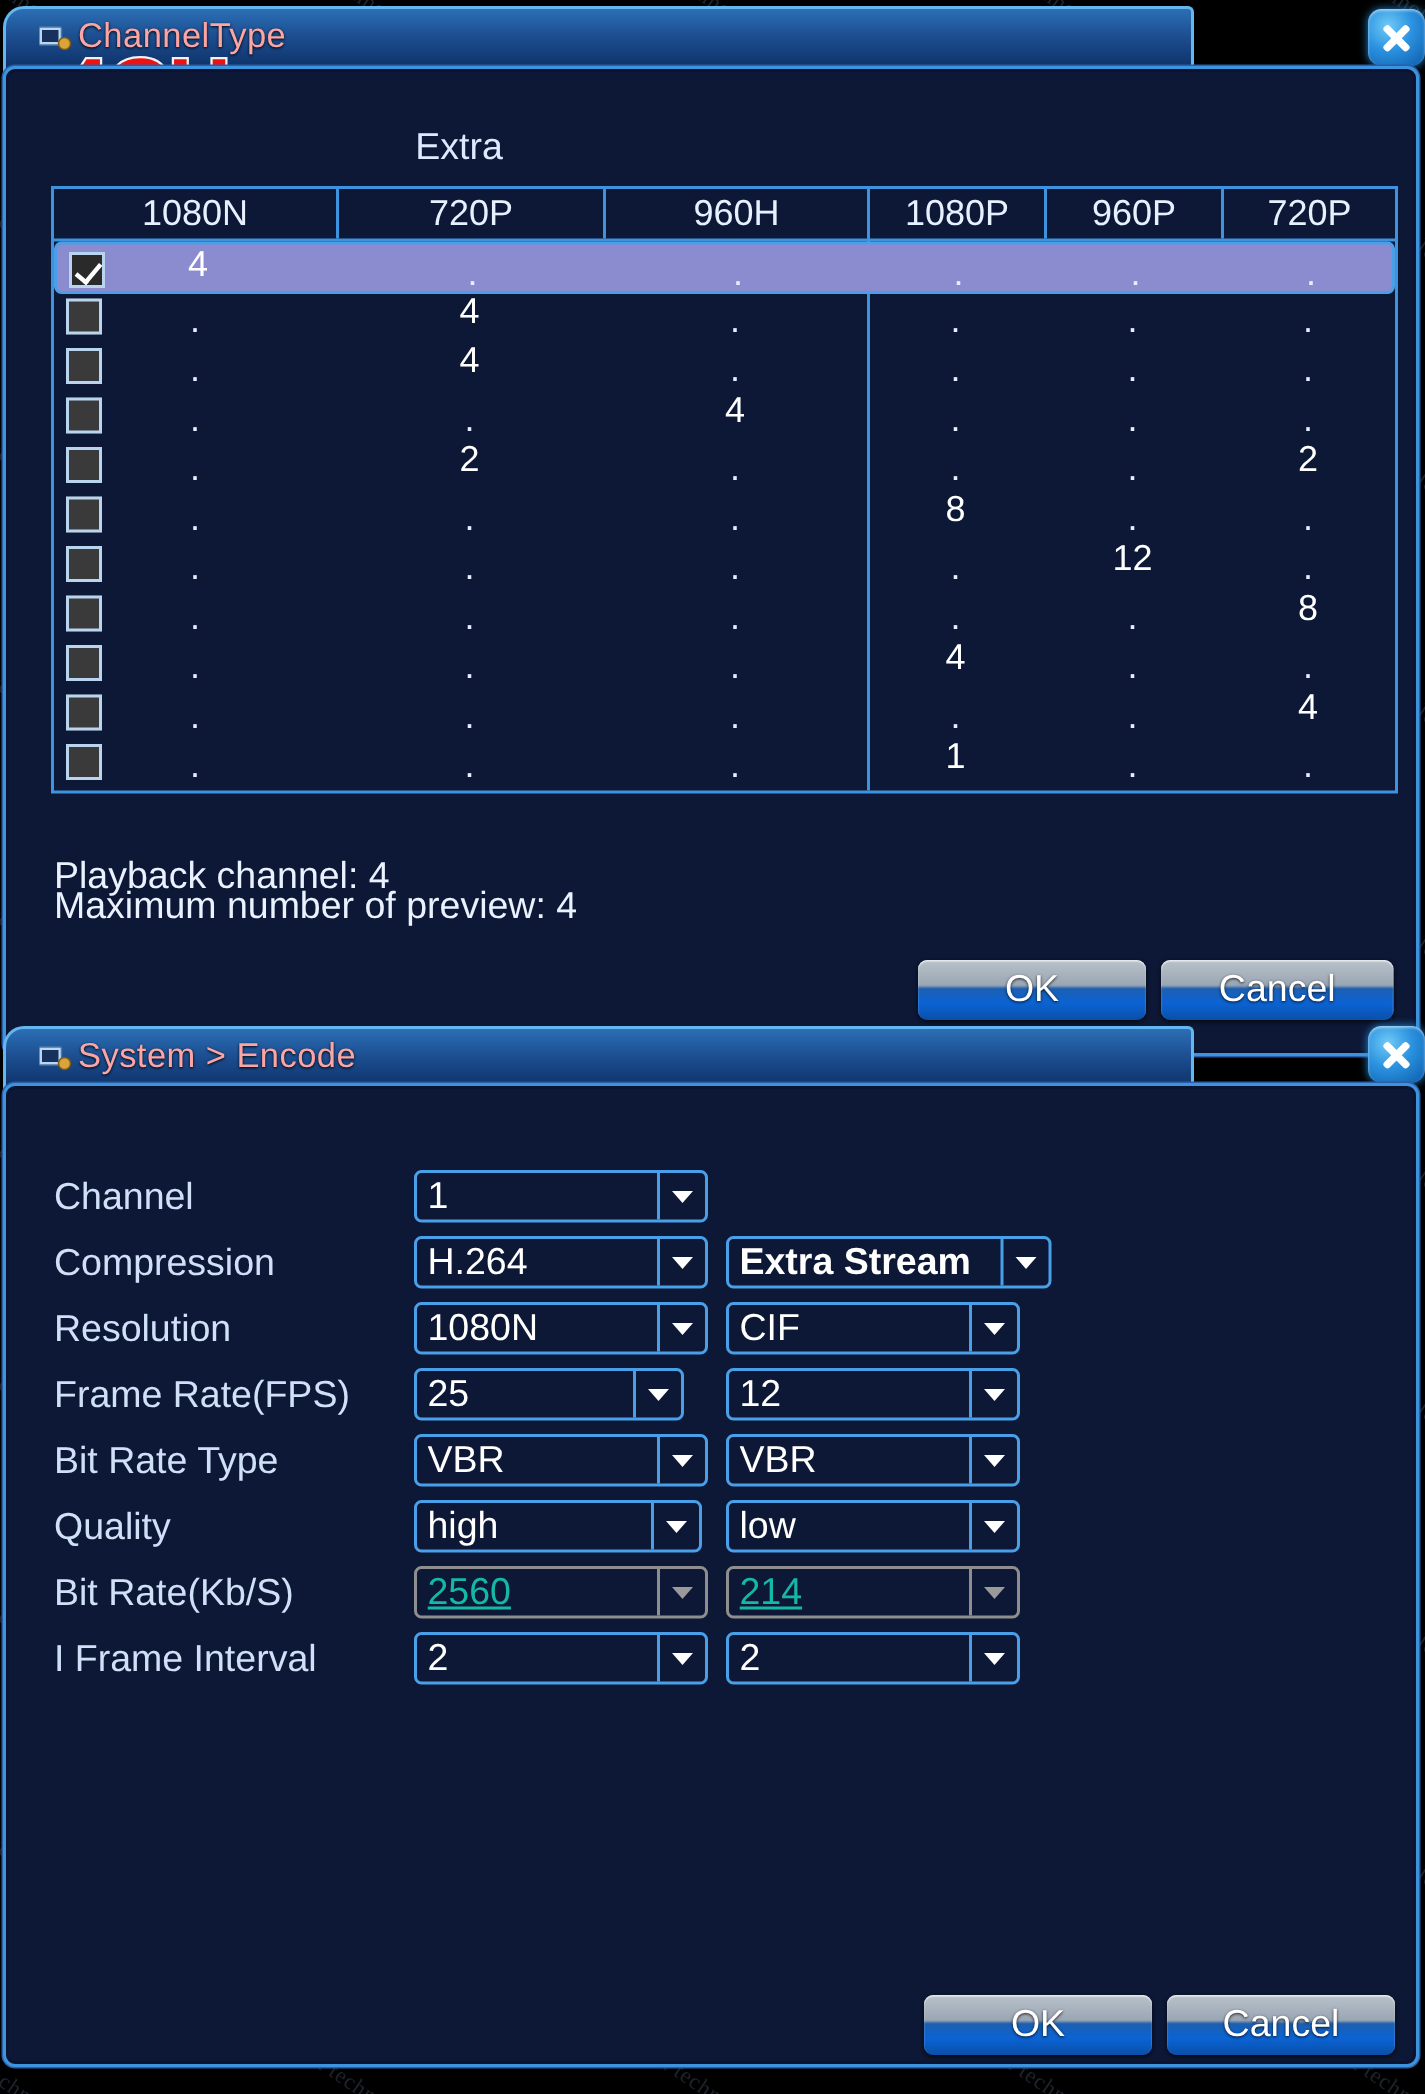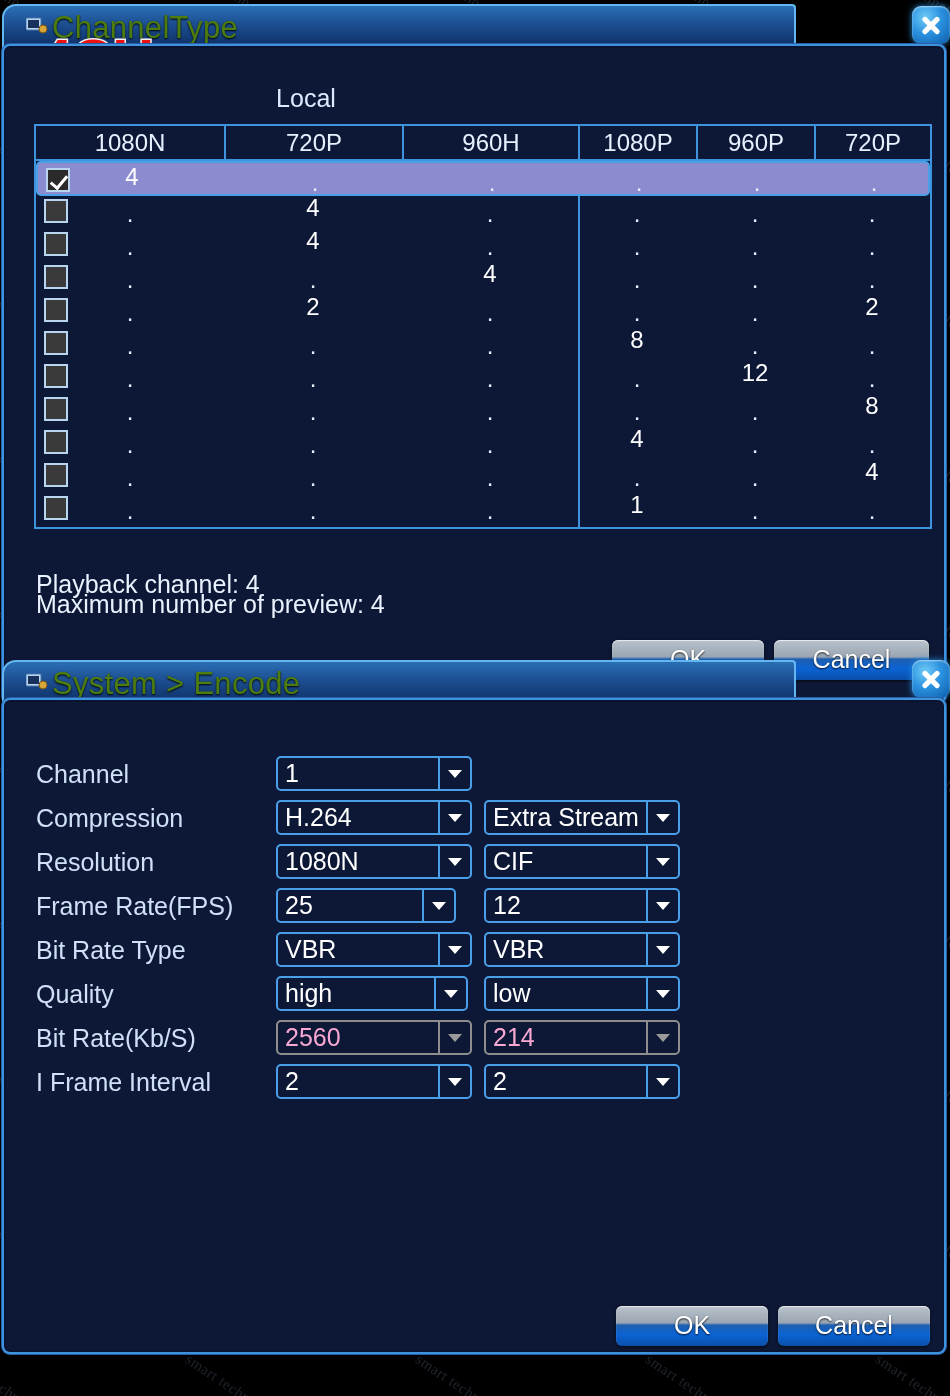--- a/index.html
+++ b/index.html
@@ -12,21 +12,21 @@
       transform:rotate(34deg);white-space:nowrap;pointer-events:none;
       font-family:"Liberation Serif",serif;letter-spacing:.5px;}
 
   
   .dlg{position:absolute;}
   .dlg .titlebar{position:absolute;left:0;top:0;height:44px;
       background:linear-gradient(180deg,#2b6fb5 0%,#1d4f92 40%,#123a74 75%,#0d2a5c 100%);
       border-top:2px solid #63b6ef;border-left:2px solid #63b6ef;
       border-right:2px solid #63b6ef;
       border-top-left-radius:14px;border-top-right-radius:4px;}
-  .title-txt{position:absolute;left:50px;top:6px;font-size:31px;color:#4d7c0f;
+  .title-txt{position:absolute;left:50px;top:6px;font-size:23px;color:#fca5a5;
       text-shadow:0 1px 2px #000;white-space:nowrap;letter-spacing:.3px;}
   .title-ico{position:absolute;left:24px;top:13px;width:22px;height:17px;}
 
   .closebtn{position:absolute;width:38px;height:38px;border-radius:9px;
       background:radial-gradient(circle at 35% 30%,#6fcaf6 0%,#2b92e0 45%,#0c5ba8 100%);
       box-shadow:0 0 6px rgba(40,150,230,.9),inset 0 1px 2px rgba(255,255,255,.6);
       cursor:pointer;}
   .closebtn:before,.closebtn:after{content:"";position:absolute;left:8px;top:17px;
       width:22px;height:5px;background:#fff;border-radius:2px;}
   .closebtn:before{transform:rotate(45deg);}
@@ -67,36 +67,36 @@
   .infotxt{position:absolute;left:32px;font-size:25px;color:#eaf1ff;}
 
   
   .btn{position:absolute;height:40px;border-radius:6px;cursor:pointer;
       background:linear-gradient(180deg,#b9c2cb 0%,#9aa6b3 42%,#1d5fb0 48%,#0b63d4 72%,#0a4fa8 100%);
       box-shadow:inset 0 1px 1px rgba(255,255,255,.7),0 1px 3px rgba(0,0,0,.7);
       color:#fff;font-size:25px;text-align:center;line-height:38px;
       text-shadow:0 1px 2px rgba(0,0,0,.8);}
 
   
-  #dlg-encode{left:2px;top:660px;width:946px;height:694px;}
+  #dlg-encode{left:2px;top:684px;width:946px;height:694px;}
   #dlg-encode .titlebar{width:790px;}
   #dlg-encode .body{top:38px;width:940px;height:652px;}
 
   .frm-label{position:absolute;left:32px;font-size:25px;color:#cfe0f7;white-space:nowrap;}
   .sel{position:absolute;height:35px;border:2px solid #4aa0e8;border-radius:5px;
       background:#0d1836;box-sizing:border-box;cursor:pointer;}
   .sel .val{position:absolute;left:7px;top:0;height:31px;line-height:31px;
       font-size:25px;color:#fff;overflow:hidden;white-space:nowrap;}
   .sel .arw{position:absolute;right:0;top:0;width:30px;height:31px;
       border-left:2px solid #4aa0e8;}
   .sel .arw:after{content:"";position:absolute;left:8px;top:12px;
       border-left:7px solid transparent;border-right:7px solid transparent;
       border-top:8px solid #fff;}
   .sel.dis{border-color:#8e8e8e;}
-  .sel.dis .val{color:#f9a8d4;}
+  .sel.dis .val{color:#14b8a6;text-decoration:underline;}
   .sel.dis .arw{border-left-color:#8e8e8e;}
   .sel.dis .arw:after{border-top-color:#9a9a9a;}
 </style>
 </head>
 <body>
 
 <div id="desktop">
     <div class="wm" style="left: -60px; top: 10px;">smart technology development</div>
     <div class="wm" style="left: 170px; top: 10px;">smart technology development</div>
     <div class="wm" style="left: 400px; top: 10px;">smart technology development</div>
@@ -158,21 +158,21 @@
     <circle cx="17" cy="12" r="4" fill="#d9a43a" stroke="#7a5a14"></circle>
   </svg>
   <div class="title-txt">ChannelType</div>
   <div style="position:absolute;left:38px;top:22px;font-size:58px;font-weight:bold;color:#ee1111;
        -webkit-text-stroke:3px #f2f2f2;paint-order:stroke;letter-spacing:-1px;font-family:'Liberation Sans',sans-serif;">4CH</div>
   <div class="closebtn" style="right:-2px;top:2px;"></div>
 
   <div class="body">
 
     <div class="grp-row">
-      <div class="grp" style="left:0;width:544px;">Local</div>
+      <div class="grp" style="left:0;width:544px;">Extra</div>
     </div>
 
     <div class="tbl">
       <div class="hdr-row">
         <div class="hcell" style="left:0;width:188px;">1080N</div>
         <div class="hcell sep" style="left:188px;width:178px;">720P</div>
         <div class="hcell sep" style="left:366px;width:176px;">960H</div>
         <div class="hcell sep" style="left:542px;width:118px;">1080P</div>
         <div class="hcell sep" style="left:660px;width:118px;">960P</div>
         <div class="hcell sep" style="left:778px;width:116px;">720P</div>
@@ -305,21 +305,21 @@
         <div class="frm-label" style="top: 60px;">Channel</div>
         <div class="sel" style="left: 272px; top: 56px; width: 196px;">
           <div class="val" style="width: 160px;">1</div>
           <div class="arw"></div>
         </div>
         <div class="frm-label" style="top: 104px;">Compression</div>
         <div class="sel" style="left: 272px; top: 100px; width: 196px;">
           <div class="val" style="width: 160px;">H.264</div>
           <div class="arw"></div>
         </div>
-        <div class="sel" style="left: 480px; top: 100px; width: 196px;">
+        <div class="sel" style="left: 480px; top: 100px; width: 217px; font-weight: bold;">
           <div class="val" style="width: 160px;">Extra Stream</div>
           <div class="arw"></div>
         </div>
         <div class="frm-label" style="top: 148px;">Resolution</div>
         <div class="sel" style="left: 272px; top: 144px; width: 196px;">
           <div class="val" style="width: 160px;">1080N</div>
           <div class="arw"></div>
         </div>
         <div class="sel" style="left: 480px; top: 144px; width: 196px;">
           <div class="val" style="width: 160px;">CIF</div>

